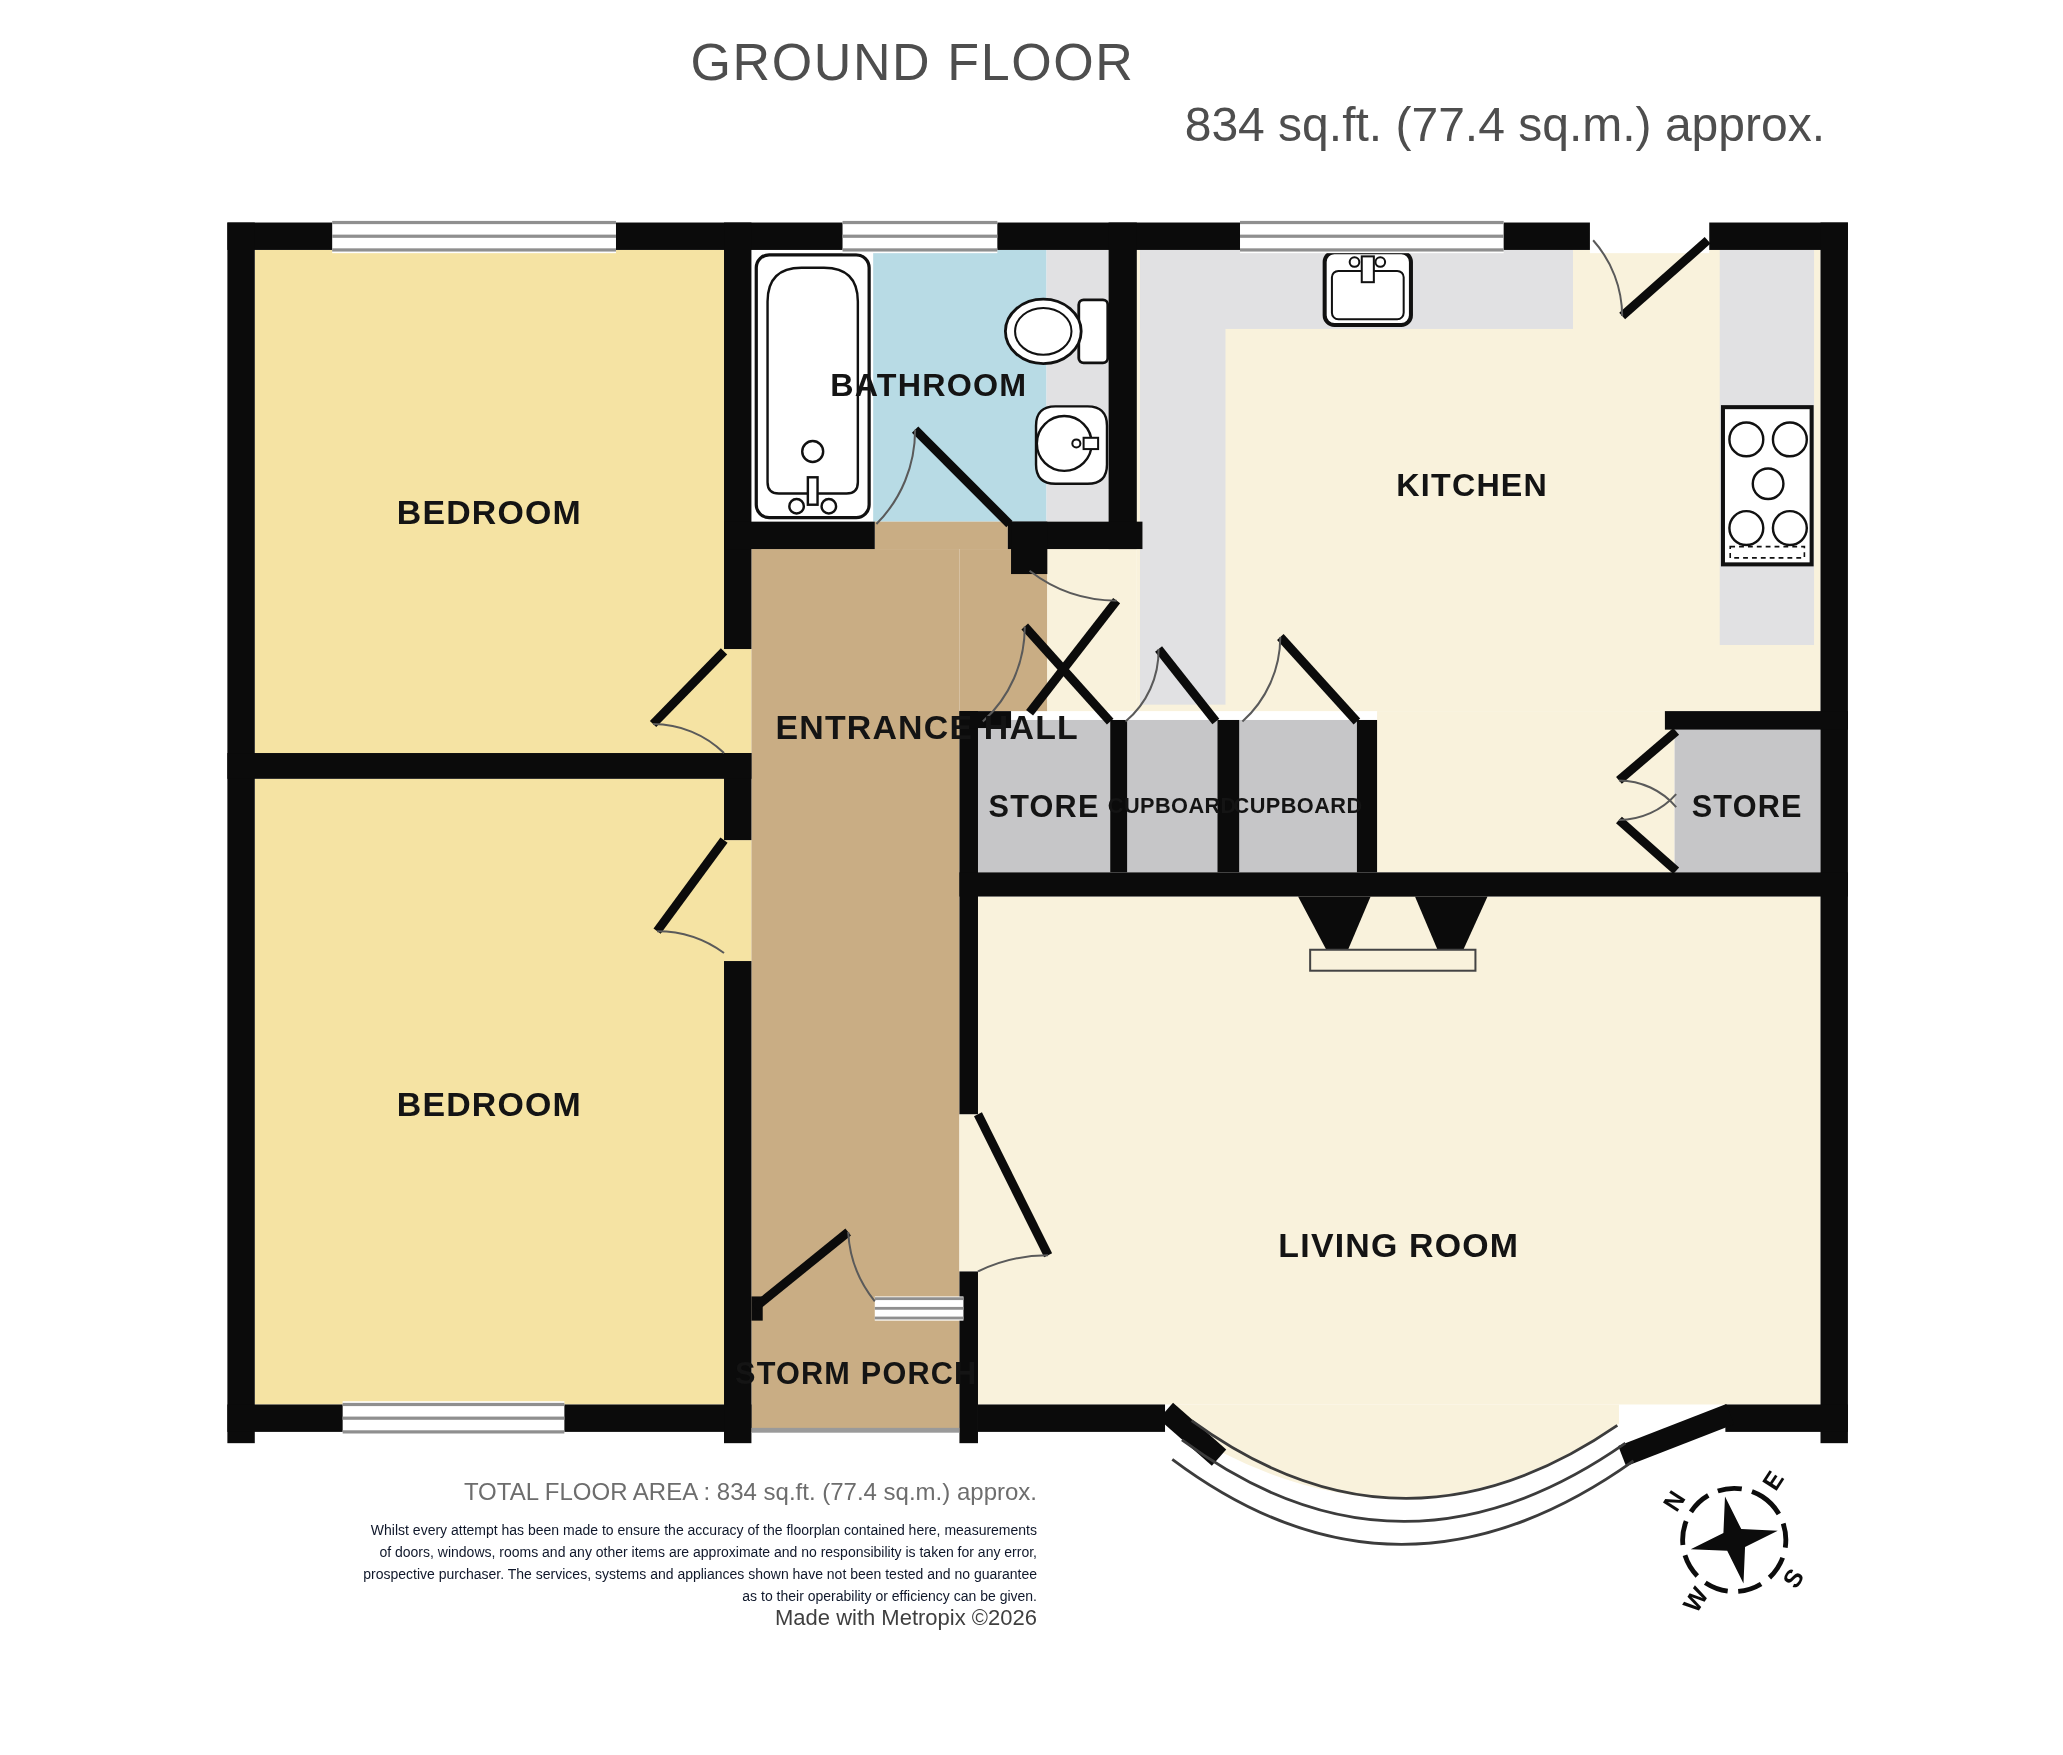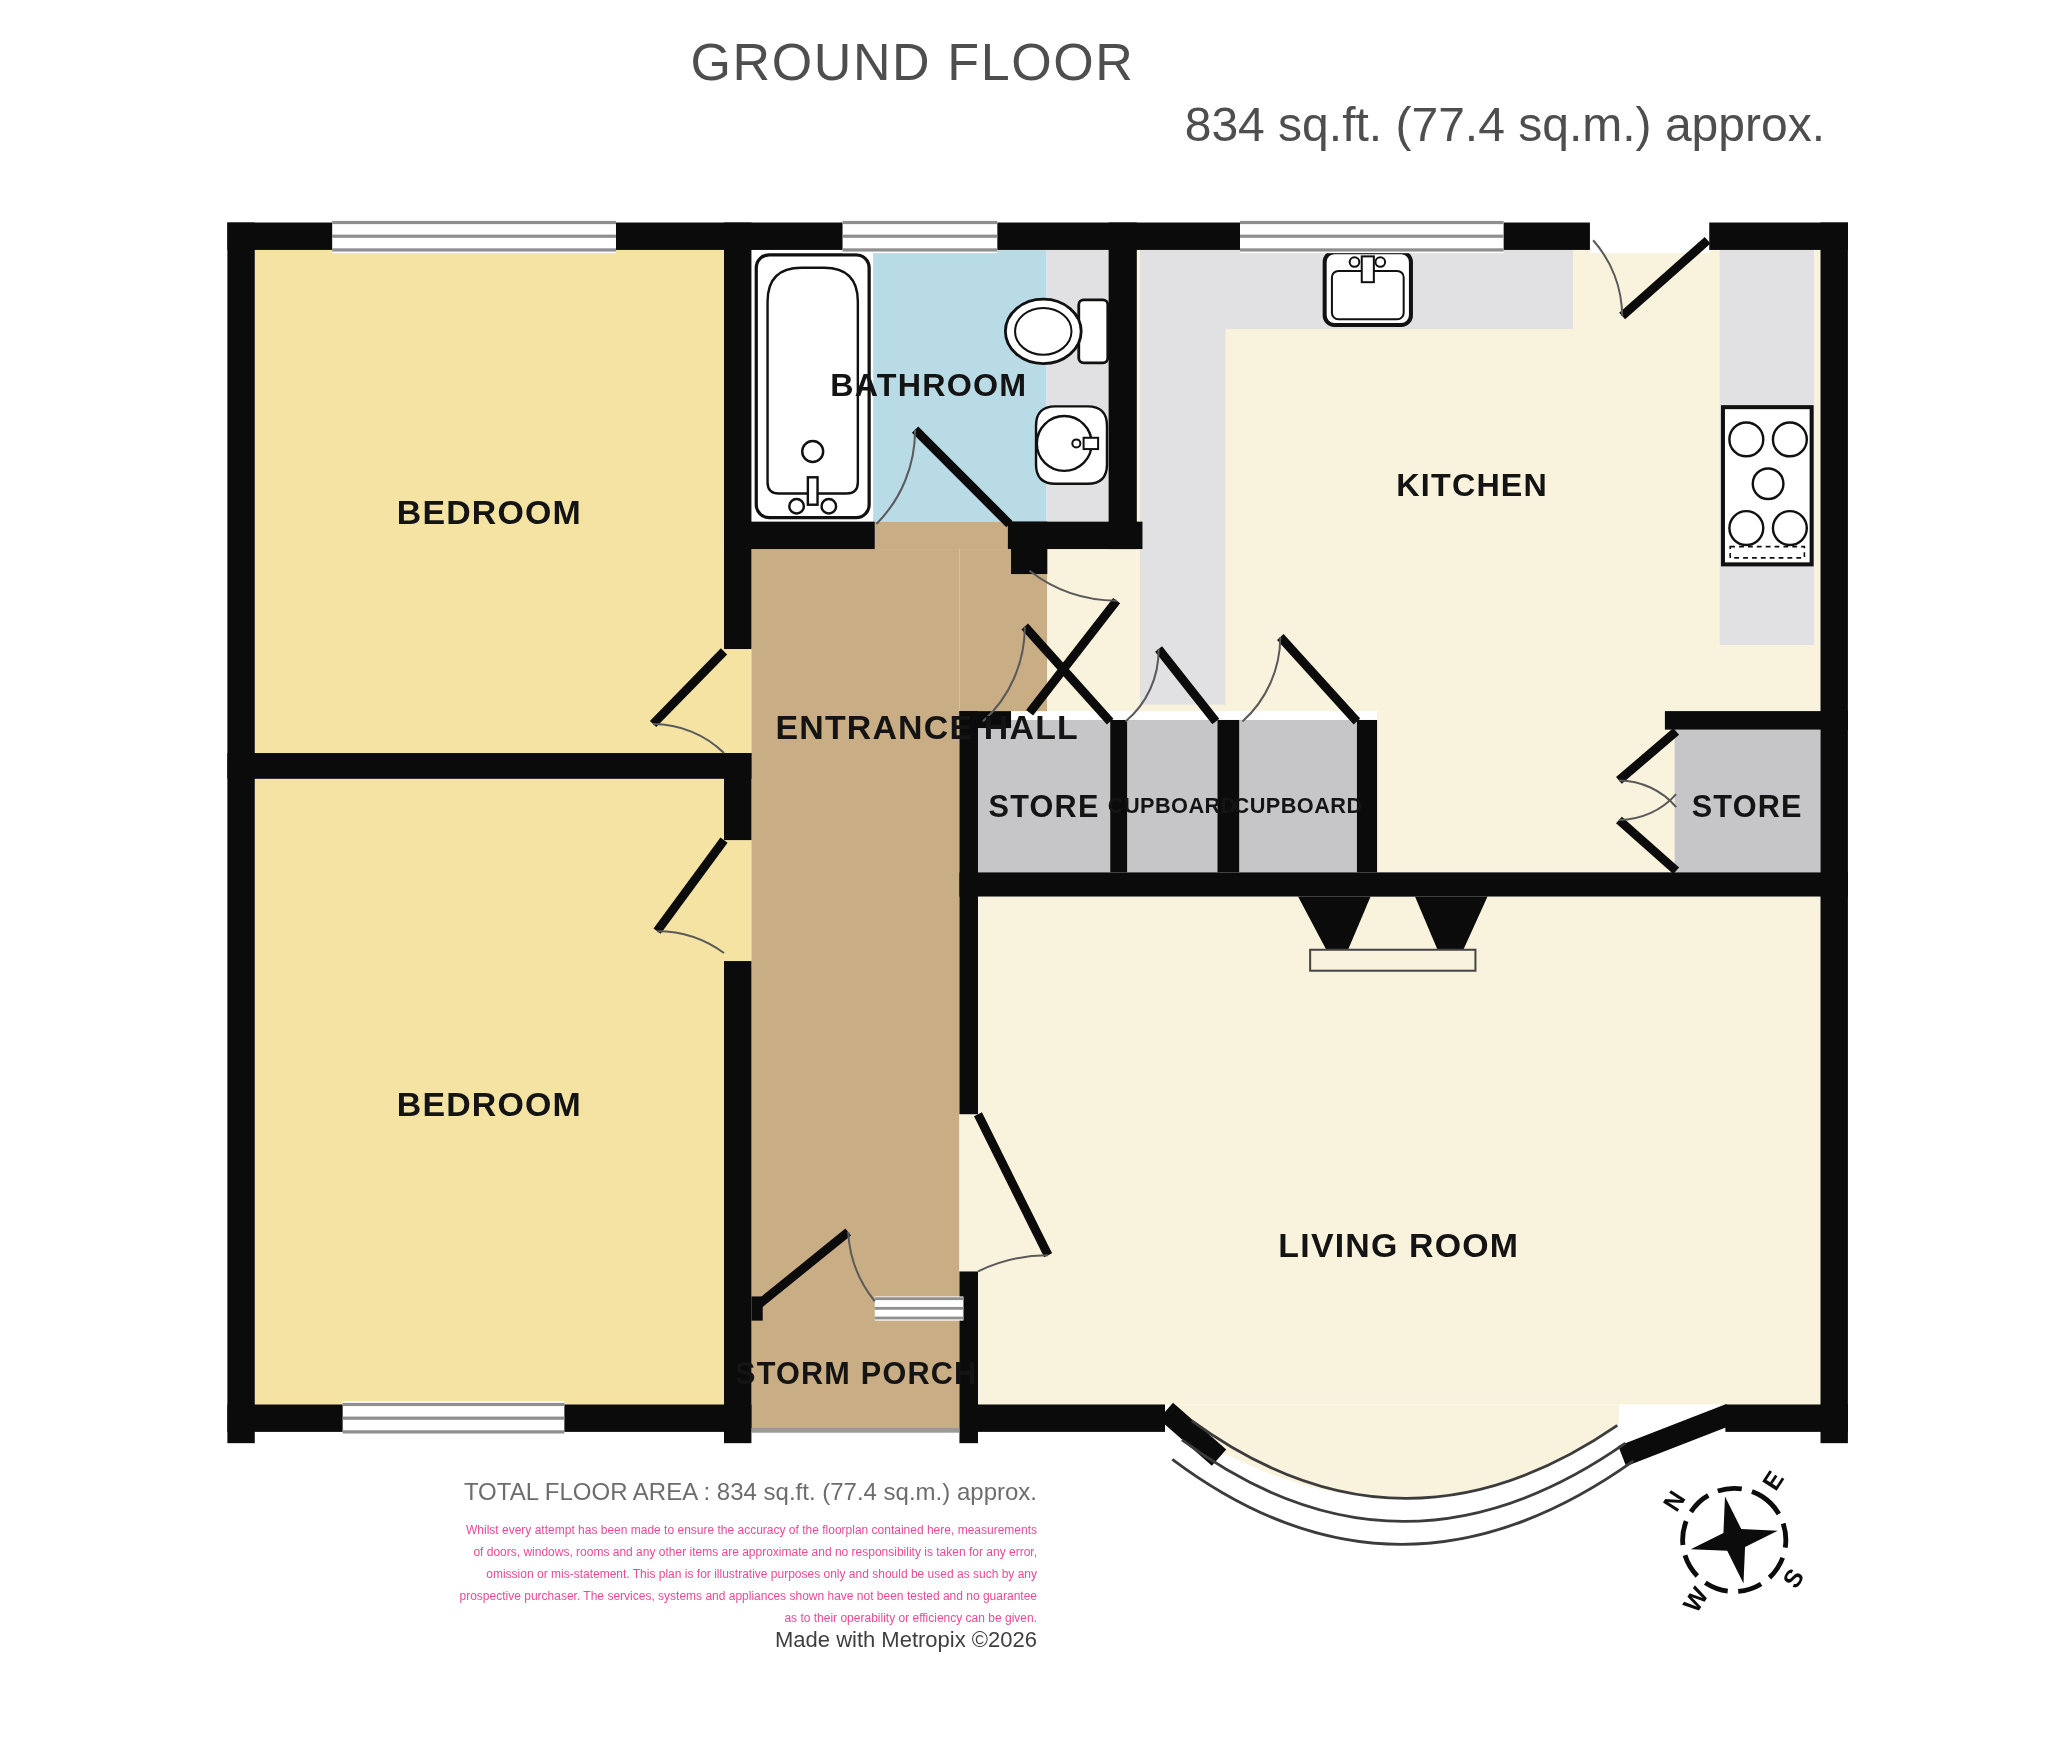--- a/index.html
+++ b/index.html
@@ -4,21 +4,21 @@
 <style>
   html,body{margin:0;padding:0;background:#ffffff;}
   #stage{position:relative;width:2064px;height:1756px;background:#ffffff;overflow:hidden;
          font-family:"Liberation Sans", sans-serif;}
   #plan-svg{position:absolute;left:0;top:0;}
   .title-block{position:absolute;left:0;top:32px;width:1825px;text-align:center;color:#4e4e4e;}
   .title-line1{font-size:52px;letter-spacing:1.6px;}
   .title-line2{font-size:48px;margin-top:4.8px;text-align:right;}
   .footer-block{position:absolute;left:231px;top:1478px;width:806px;text-align:right;}
   .footer-total{font-size:24px;color:#6d6d6d;margin-bottom:13px;}
-  .footer-disclaimer{font-size:12px;line-height:22px;color:#ec4899;}
+  .footer-disclaimer{font-size:14px;line-height:22px;color:#0f172a;}
   .footer-credit{font-size:22px;line-height:22px;color:#3f3f3f;}
   .room-label{font-weight:bold;fill:#141414;letter-spacing:1.5px;}
   .lbl-42{font-size:42px;}
   .lbl-40{font-size:40px;}
   .lbl-38{font-size:38px;}
   .lbl-27{font-size:27px;letter-spacing:0.5px;}
   .compass-letter{font-weight:bold;font-size:31px;fill:#0c0c0c;}
 </style>
 </head>
 <body>
@@ -246,21 +246,20 @@
       <text class="compass-letter" x="0" y="98" text-anchor="middle">S</text>
       <text class="compass-letter" x="-88" y="11" text-anchor="middle">W</text>
     </g>
   </svg>
 
   <div class="footer-block">
     <div class="footer-total">TOTAL FLOOR AREA : 834 sq.ft. (77.4 sq.m.) approx.</div>
     <div class="footer-disclaimer">
       <div>Whilst every attempt has been made to ensure the accuracy of the floorplan contained here, measurements</div>
       <div>of doors, windows, rooms and any other items are approximate and no responsibility is taken for any error,</div>
-      <div>omission or mis-statement. This plan is for illustrative purposes only and should be used as such by any</div>
       <div>prospective purchaser. The services, systems and appliances shown have not been tested and no guarantee</div>
       <div>as to their operability or efficiency can be given.</div>
     </div>
     <div class="footer-credit">Made with Metropix ©2026</div>
   </div>
 
 </div>
 
 
 </body></html>

